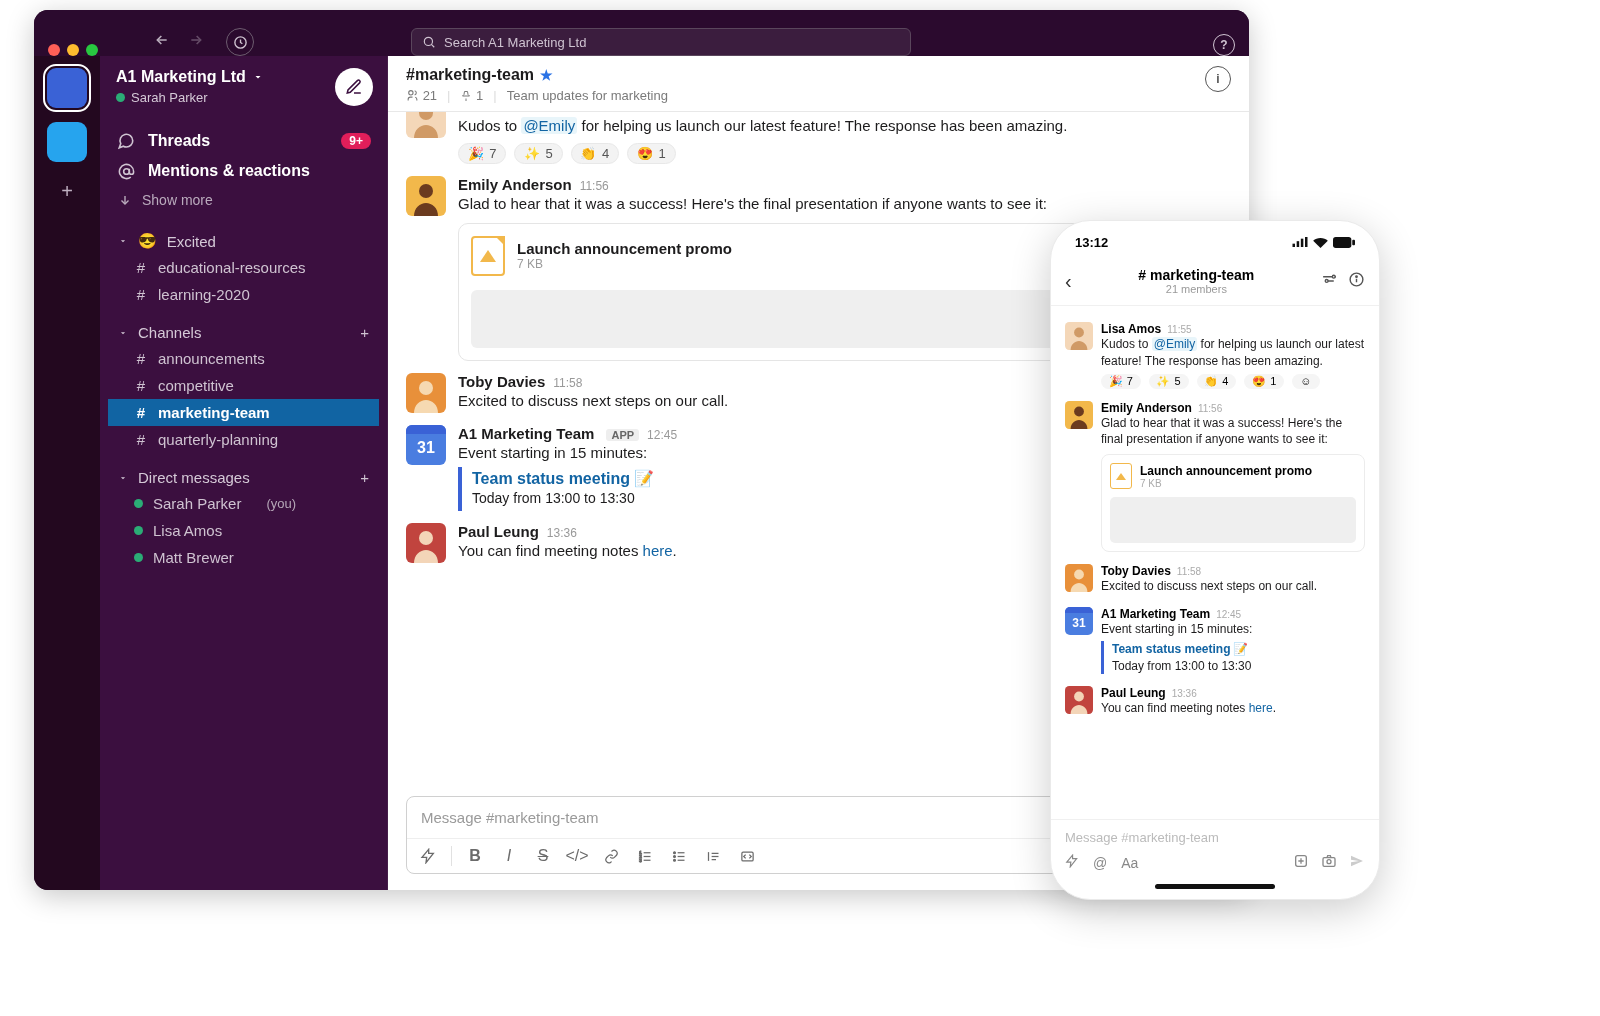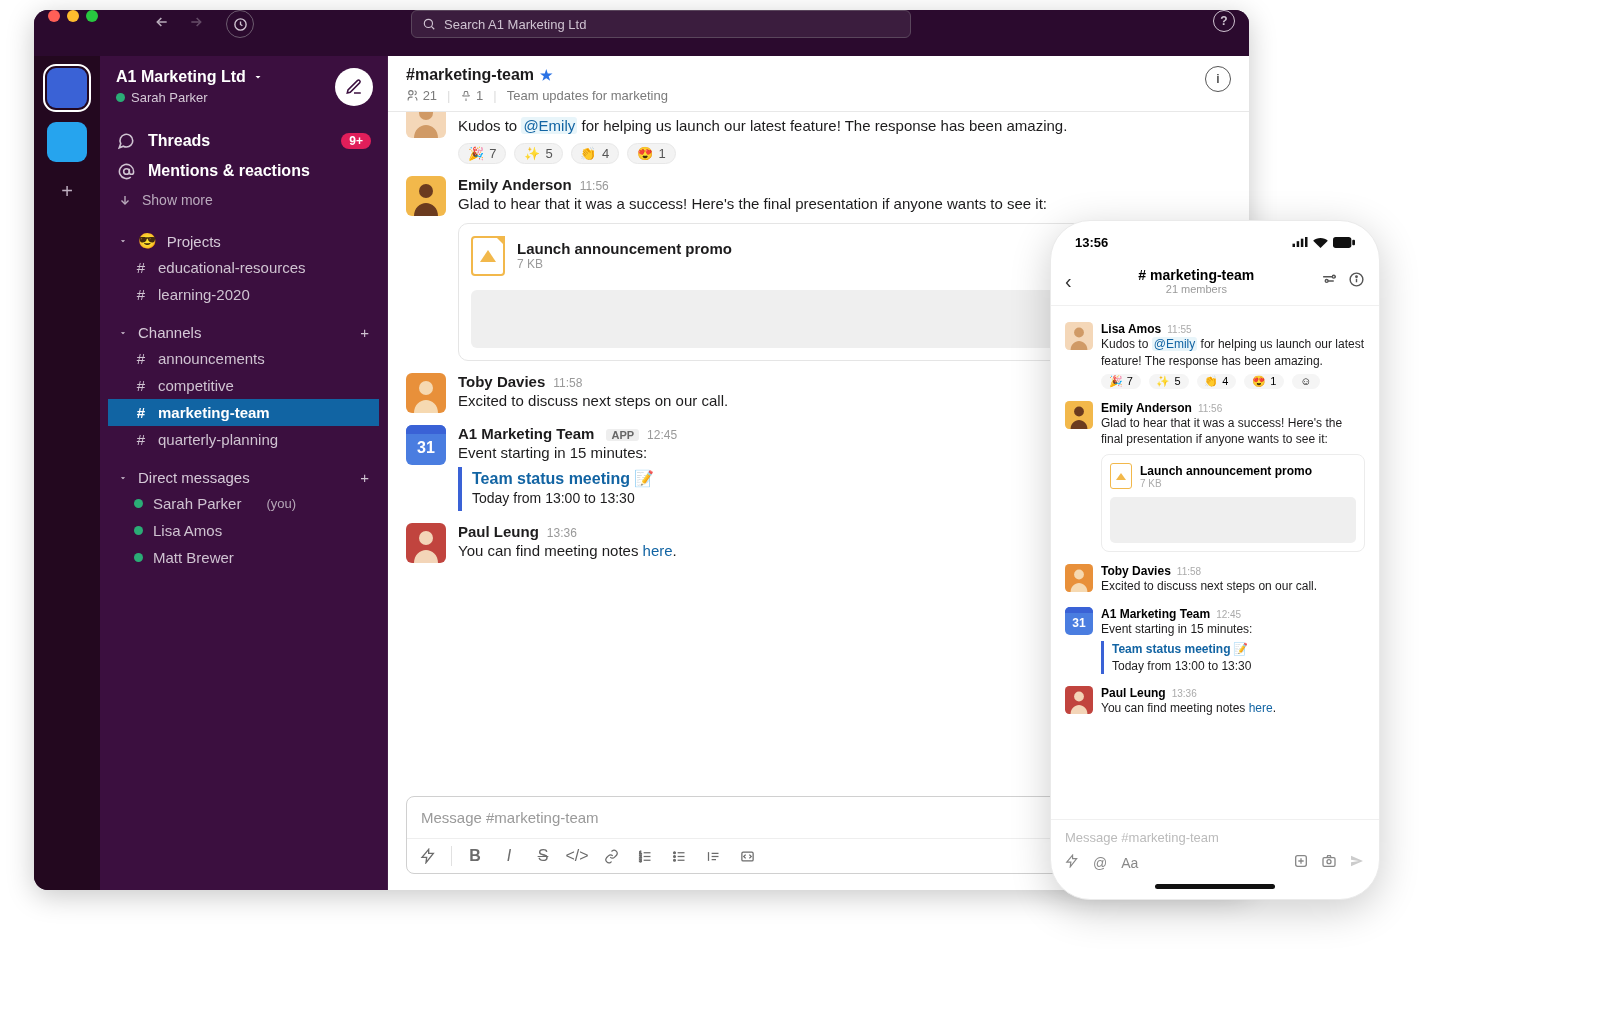--- a/index.html
+++ b/index.html
@@ -2,21 +2,21 @@
 <html><head>
 <meta charset="utf-8">
 <style>
 * { box-sizing: border-box; margin: 0; padding: 0; font-family: -apple-system, BlinkMacSystemFont, "Segoe UI", Helvetica, Arial, sans-serif; }
 body { background: #fff; width: 1600px; height: 1016px; position: relative; overflow: hidden; }
 
 .stage { position: absolute; left: 34px; top: 10px; width: 1215px; height: 880px; }
 
 .desktop-window { width: 100%; height: 100%; border-radius: 14px; overflow: hidden; background: #2b0a2e; box-shadow: 0 6px 28px rgba(0,0,0,.22); display: flex; flex-direction: column; }
 
-.topbar { height: 46px; background: #2b0a2e; display: flex; align-items: flex-start; padding: 0 14px; gap: 12px; }
+.topbar { height: 46px; background: #2b0a2e; display: flex; align-items: flex-end; padding: 0 14px; gap: 12px; }
 .traffic { display: flex; gap: 7px; margin-right: 40px; }
 .traffic span { width: 12px; height: 12px; border-radius: 50%; display: inline-block; }
 .tl-red { background:#ff5f57; } .tl-yellow { background:#febc2e; } .tl-green { background:#28c840; }
 .navbtns { display: flex; gap: 10px; color: #a99aab; }
 .navbtn { width: 24px; height: 24px; display:flex; align-items:center; justify-content:center; color:#b9adbb; cursor:pointer; }
 .history-btn { width:28px;height:28px;border:1px solid #6d5c6f;border-radius:50%;display:flex;align-items:center;justify-content:center;color:#cfc3d1;margin-left:8px; cursor:pointer;}
 .searchbar { flex: 0 0 500px; margin: 0 auto; height: 28px; background: rgba(255,255,255,.08); border: 1px solid #5a465c; border-radius: 6px; display:flex; align-items:center; color:#cfc3d1; padding:0 10px; gap:8px; font-size: 13px; }
 .help-btn { width:22px;height:22px;border:1.5px solid #cfc3d1;border-radius:50%;display:flex;align-items:center;justify-content:center;color:#cfc3d1;margin-left:auto;font-size:12px;font-weight:700; cursor:pointer;}
 
 .appbody { display:flex; flex:1; min-height:0; }
@@ -228,21 +228,21 @@
             <span>Show more</span>
           </div>
         </div>
 
         <div class="section">
           <div class="section-hd">
             <svg width="10" height="10" viewBox="0 0 24 24" fill="currentColor">
                 <path d="M7 10l5 5 5-5z"></path>
               </svg>
             <span>😎</span>
-            <span>Projects</span>
+            <span>Excited</span>
           </div>
           <div class="ch-item">
               <span class="hash">#</span>
               <span>educational-resources</span>
             </div>
           <div class="ch-item">
               <span class="hash">#</span>
               <span>learning-2020</span>
             </div>
         </div>
@@ -510,21 +510,21 @@
           </div>
         </div>
 
       </div>
     </div>
   </div>
 </div>
 
 <div class="phone">
   <div class="p-status">
-    <span>13:56</span>
+    <span>13:12</span>
     <div class="p-status-icons">
       <svg width="16" height="10" viewBox="0 0 18 12">
           <rect x="0" y="8" width="3" height="4" fill="#111"></rect>
           <rect x="5" y="5" width="3" height="7" fill="#111"></rect>
           <rect x="10" y="2" width="3" height="10" fill="#111"></rect>
           <rect x="15" y="0" width="3" height="12" fill="#111"></rect>
         </svg>
       <svg width="15" height="11" viewBox="0 0 16 12" fill="#111">
           <path d="M8 12L0 4c4-4 12-4 16 0l-8 8z"></path>
         </svg>

